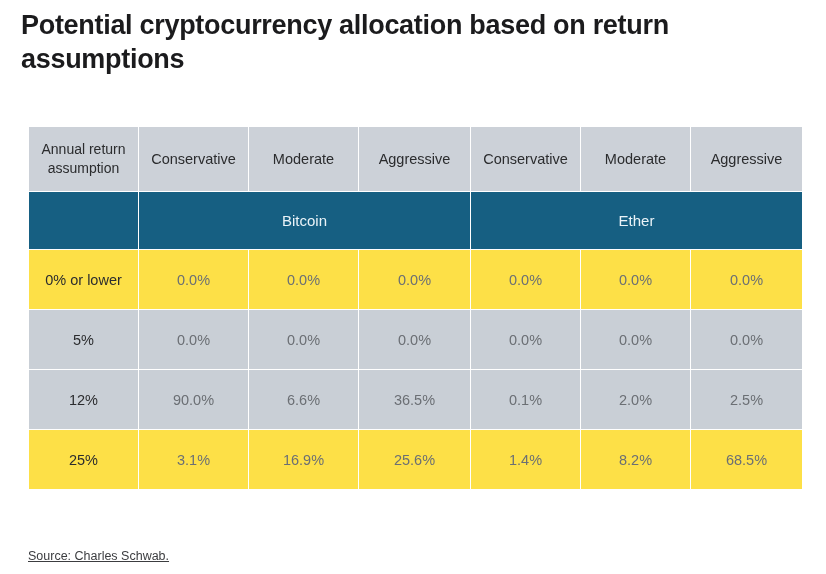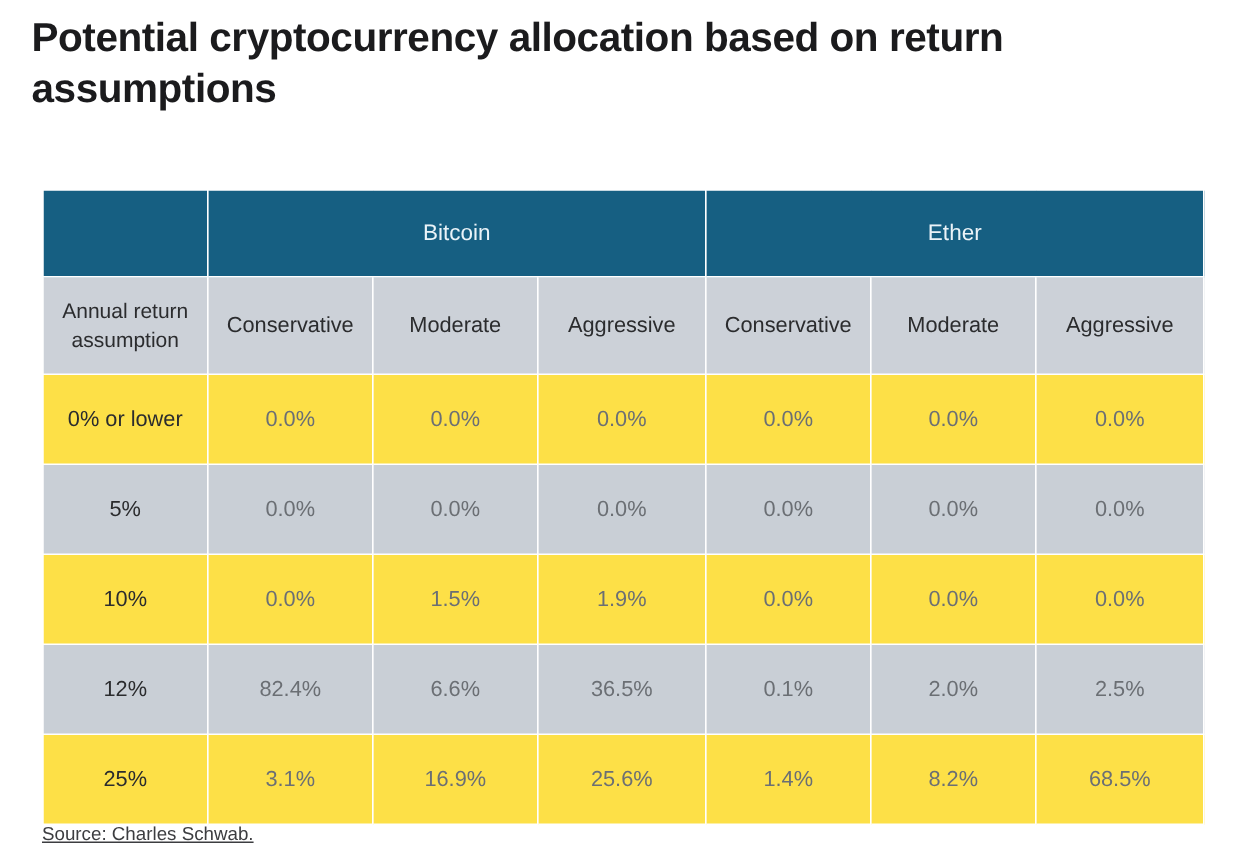--- a/index.html
+++ b/index.html
@@ -128,32 +128,32 @@
         <col class="c-label">
         <col class="c-data">
         <col class="c-data">
         <col class="c-data-wide">
         <col class="c-data">
         <col class="c-data">
         <col class="c-data-wide">
       </colgroup>
       <thead>
         <tr>
-          <th class="hdr-blank"></th>
-          <th class="hdr-group" colspan="3">Bitcoin</th>
-          <th class="hdr-group" colspan="3">Ether</th>
-        </tr>
-        <tr>
           <th class="subhdr first">Annual return assumption</th>
           <th class="subhdr">Conservative</th>
           <th class="subhdr">Moderate</th>
           <th class="subhdr">Aggressive</th>
           <th class="subhdr">Conservative</th>
           <th class="subhdr">Moderate</th>
           <th class="subhdr">Aggressive</th>
+        </tr>
+        <tr>
+          <th class="hdr-blank"></th>
+          <th class="hdr-group" colspan="3">Bitcoin</th>
+          <th class="hdr-group" colspan="3">Ether</th>
         </tr>
       </thead>
       <tbody>
         <tr class="row-light">
           <td class="cell rowlabel">0% or lower</td>
           <td class="cell">0.0%</td>
           <td class="cell">0.0%</td>
           <td class="cell">0.0%</td>
           <td class="cell">0.0%</td>
           <td class="cell">0.0%</td>
@@ -161,32 +161,23 @@
         </tr>
         <tr class="row-dark">
           <td class="cell rowlabel">5%</td>
           <td class="cell">0.0%</td>
           <td class="cell">0.0%</td>
           <td class="cell">0.0%</td>
           <td class="cell">0.0%</td>
           <td class="cell">0.0%</td>
           <td class="cell">0.0%</td>
         </tr>
-        <tr class="row-light">
-          <td class="cell rowlabel">10%</td>
-          <td class="cell">0.0%</td>
-          <td class="cell">1.5%</td>
-          <td class="cell">1.9%</td>
-          <td class="cell">0.0%</td>
-          <td class="cell">0.0%</td>
-          <td class="cell">0.0%</td>
-        </tr>
         <tr class="row-dark">
           <td class="cell rowlabel">12%</td>
-          <td class="cell">82.4%</td>
+          <td class="cell">90.0%</td>
           <td class="cell">6.6%</td>
           <td class="cell">36.5%</td>
           <td class="cell">0.1%</td>
           <td class="cell">2.0%</td>
           <td class="cell">2.5%</td>
         </tr>
         <tr class="row-light">
           <td class="cell rowlabel">25%</td>
           <td class="cell">3.1%</td>
           <td class="cell">16.9%</td>

